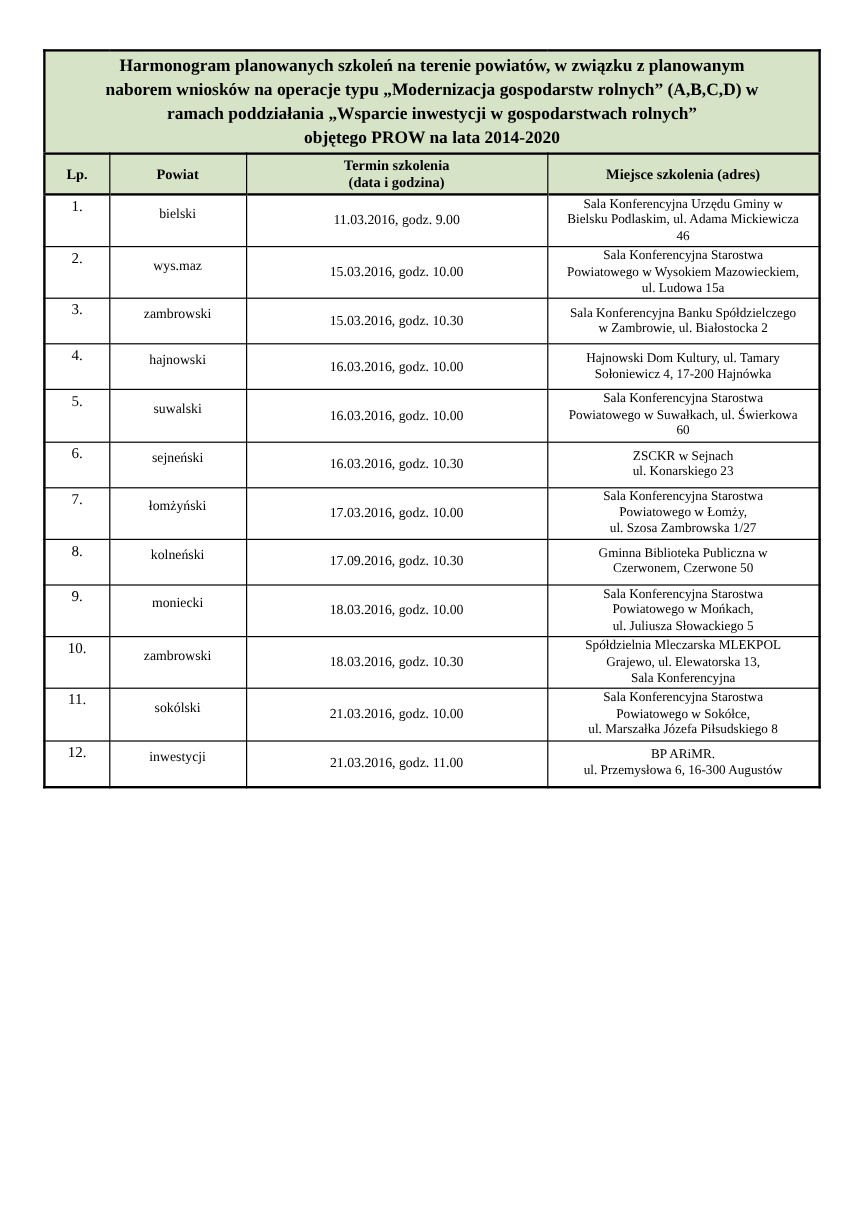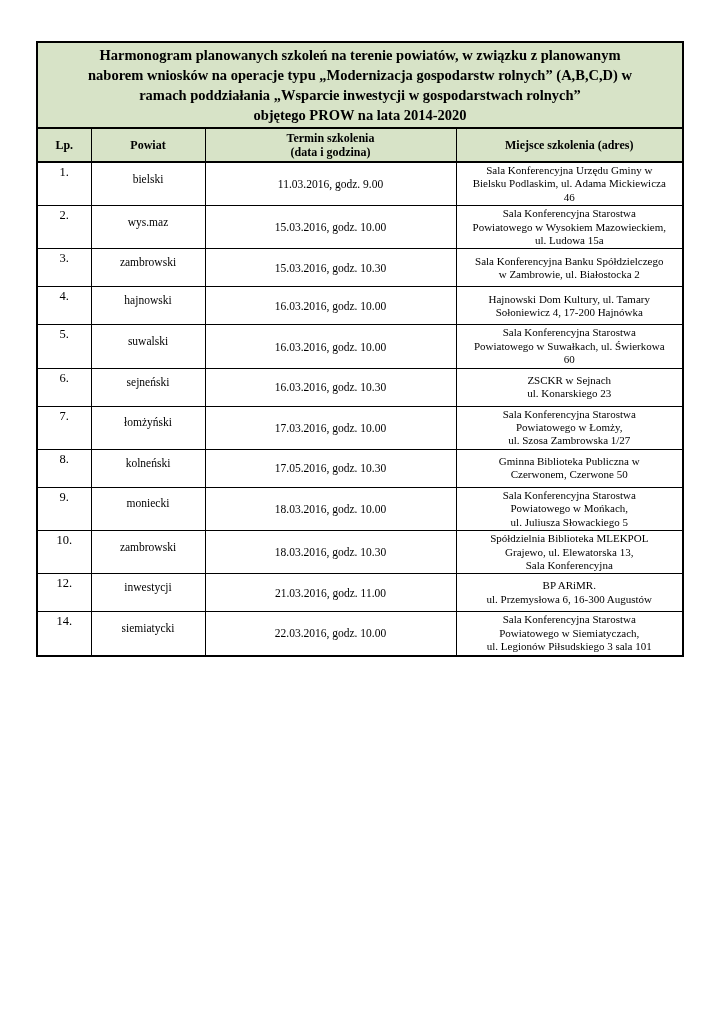--- a/index.html
+++ b/index.html
@@ -166,56 +166,56 @@
     <td class="powiat">łomżyński</td>
     <td class="termin">17.03.2016, godz. 10.00</td>
     <td class="miejsce">Sala Konferencyjna Starostwa
 Powiatowego w Łomży,
 ul. Szosa Zambrowska 1/27</td>
   </tr>
 
   <tr>
     <td class="lp">8.</td>
     <td class="powiat">kolneński</td>
-    <td class="termin">17.05.2016, godz. 10.30</td>
+    <td class="termin">17.09.2016, godz. 10.30</td>
     <td class="miejsce">Gminna Biblioteka Publiczna w
 Czerwonem, Czerwone 50</td>
   </tr>
 
   <tr>
     <td class="lp">9.</td>
     <td class="powiat">moniecki</td>
     <td class="termin">18.03.2016, godz. 10.00</td>
     <td class="miejsce">Sala Konferencyjna Starostwa
 Powiatowego w Mońkach,
 ul. Juliusza Słowackiego 5</td>
   </tr>
 
   <tr>
     <td class="lp">10.</td>
     <td class="powiat">zambrowski</td>
     <td class="termin">18.03.2016, godz. 10.30</td>
-    <td class="miejsce">Spółdzielnia Biblioteka MLEKPOL
+    <td class="miejsce">Spółdzielnia Mleczarska MLEKPOL
 Grajewo, ul. Elewatorska 13,
 Sala Konferencyjna</td>
   </tr>
 
+  <tr>
+    <td class="lp">11.</td>
+    <td class="powiat">sokólski</td>
+    <td class="termin">21.03.2016, godz. 10.00</td>
+    <td class="miejsce">Sala Konferencyjna Starostwa
+Powiatowego w Sokółce,
+ul. Marszałka Józefa Piłsudskiego 8</td>
+  </tr>
 
   <tr>
     <td class="lp">12.</td>
     <td class="powiat">inwestycji</td>
     <td class="termin">21.03.2016, godz. 11.00</td>
     <td class="miejsce">BP ARiMR.
 ul. Przemysłowa 6, 16-300 Augustów</td>
   </tr>
 
 
-  <tr>
-    <td class="lp">14.</td>
-    <td class="powiat">siemiatycki</td>
-    <td class="termin">22.03.2016, godz. 10.00</td>
-    <td class="miejsce">Sala Konferencyjna Starostwa
-Powiatowego w Siemiatyczach,
-ul. Legionów Piłsudskiego 3 sala 101</td>
-  </tr>
 </tbody>
   </table>
 </div>
 
 </body></html>

